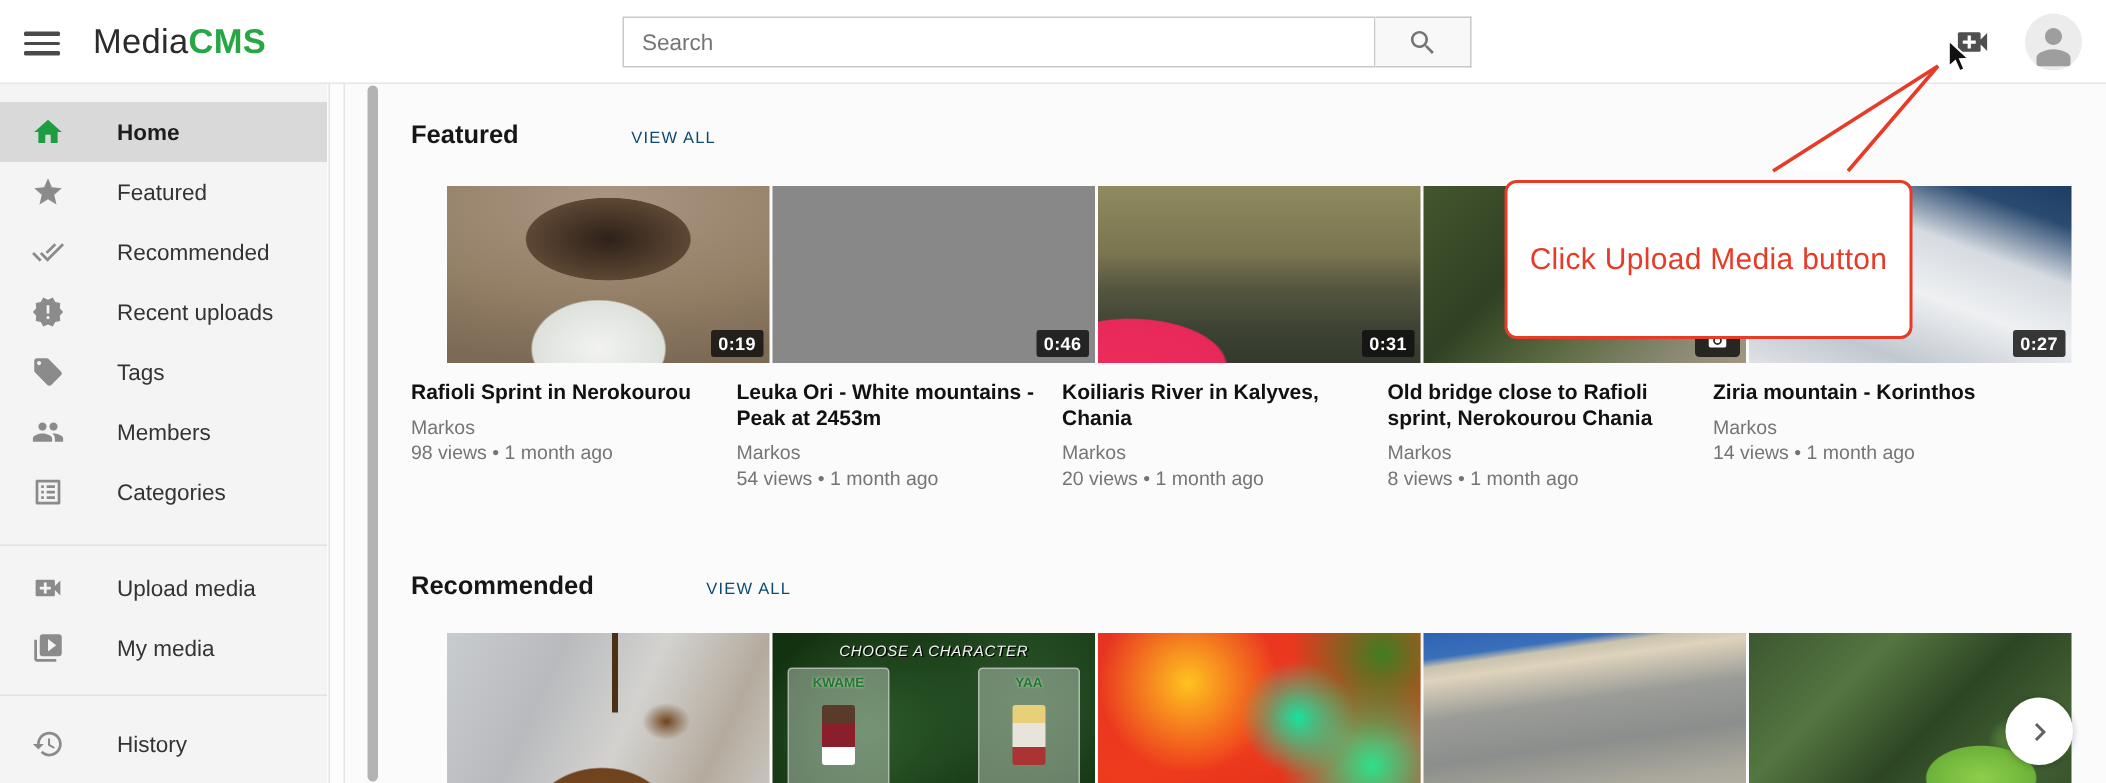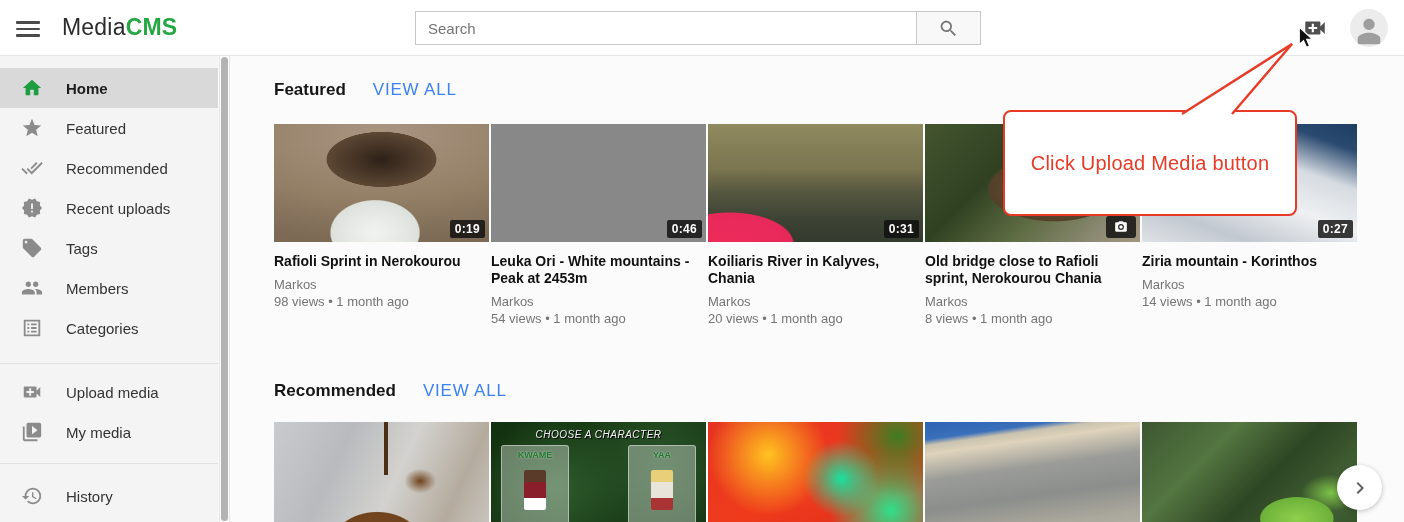--- a/index.html
+++ b/index.html
@@ -41,21 +41,21 @@
     display:flex; align-items:flex-end; justify-content:center;
   }
   .cursor-glyph { position:absolute; left:1297px; top:27px; z-index:40; }
 
   
   .sidebar {
     position:absolute; left:0; top:56px; width:218px; height:466px;
     background:#f4f4f4; z-index:10; padding-top:12px;
   }
   .side-item {
-    height:40px; display:flex; align-items:center; padding-left:21px; gap:23px;
+    height:40px; display:flex; align-items:center; padding-left:21px; gap:35px;
     cursor:pointer; font-size:15px; color:#333; font-weight:500;
   }
   .side-item.active { background:#d9d9d9; font-weight:700; color:#1d1d1d; }
   .side-item .ic { width:22px; height:22px; flex:0 0 22px; }
   .divider { height:1px; background:#e2e2e2; }
   .div1 { margin:15px 0 8px 0; }
   .div2 { margin:11px 0 12px 0; }
 
   .side-scrollbar {
     position:absolute; left:219px; top:56px; width:11px; height:466px;
@@ -63,28 +63,28 @@
   }
   .side-scrollbar .thumb {
     position:absolute; left:1px; top:1px; width:7px; height:464px;
     background:#b3b3b3; border-radius:4px; cursor:pointer;
   }
 
   
   .main { position:absolute; left:231px; top:56px; width:1173px; height:466px; }
   .section-head { position:absolute; display:flex; align-items:baseline; gap:27px; }
   .section-head h2 { font-size:17px; font-weight:700; color:#161616; }
-  .view-all { font-size:17px; font-weight:500; color:#3b82f6; letter-spacing:.8px; cursor:pointer; }
+  .view-all { font-size:11px; font-weight:500; color:#0c4a6e; letter-spacing:.8px; cursor:pointer;margin-left:48px; }
   #featured-head { left:43px; top:24px; }
   #featured-row { position:absolute; left:43px; top:68px; display:flex; gap:2px; }
   #recommended-head { left:43px; top:325px; }
   #recommended-row { position:absolute; left:43px; top:366px; display:flex; gap:2px; }
 
   .card { width:215px; }
-  .thumb { position:relative; width:215px; height:118px; background:#888; cursor:pointer; }
+  .thumb { position:relative; width:215px; height:118px; background:#888; cursor:pointer;margin-left:24px; }
   .duration {
     position:absolute; right:4px; bottom:4px; background:rgba(15,15,15,.82); color:#fff;
     font-size:12px; font-weight:700; padding:2px 5px; border-radius:2px; letter-spacing:.3px;
   }
   .photo-badge {
     position:absolute; right:4px; bottom:4px; background:rgba(15,15,15,.82);
     width:30px; height:22px; border-radius:3px; display:flex; align-items:center; justify-content:center;
   }
   .card-title { margin-top:11px; font-size:14px; font-weight:700; line-height:17px; color:#111; cursor:pointer; }
   .card-author { margin-top:7px; font-size:13px; color:#757575; line-height:16px; cursor:pointer; }
@@ -138,21 +138,21 @@
     background:rgba(205,215,205,.45); border:1px solid rgba(240,240,240,.5); border-radius:3px; }
   .game-panel.left { left:10px; } .game-panel.right { right:10px; }
   .game-name { text-align:center; font-size:9px; font-weight:700; color:#1f7a2d; margin-top:4px;
     text-shadow:0 0 2px rgba(255,255,255,.6); }
   .pix { margin:10px auto 0; width:22px; height:40px; border-radius:2px; }
   .pix.kwame { background:linear-gradient(180deg,#5a3a28 0 30%,#8a1f2b 30% 70%,#fff 70% 100%); }
   .pix.yaa { background:linear-gradient(180deg,#e8d07a 0 30%,#e8e4da 30% 70%,#a33 70% 100%); }
 
   
   .callout-box {
-    position:absolute; left:1003px; top:110px; width:294px; height:106px;
+    position:absolute; left:1003px; top:120px; width:272px; height:106px;
     background:#fff; border:2px solid #e83b27; border-radius:8px; z-index:30;
     display:flex; align-items:center; justify-content:center;
   }
   .callout-box span { color:#e83b27; font-size:20px; letter-spacing:.2px; }
   .callout-tail { position:absolute; left:1170px; top:38px; z-index:31; }
 
   
   .scroll-right {
     position:absolute; left:1337px; top:465px; width:45px; height:45px; border-radius:50%;
     background:#fff; box-shadow:0 1px 5px rgba(0,0,0,.25); z-index:15; cursor:pointer;

